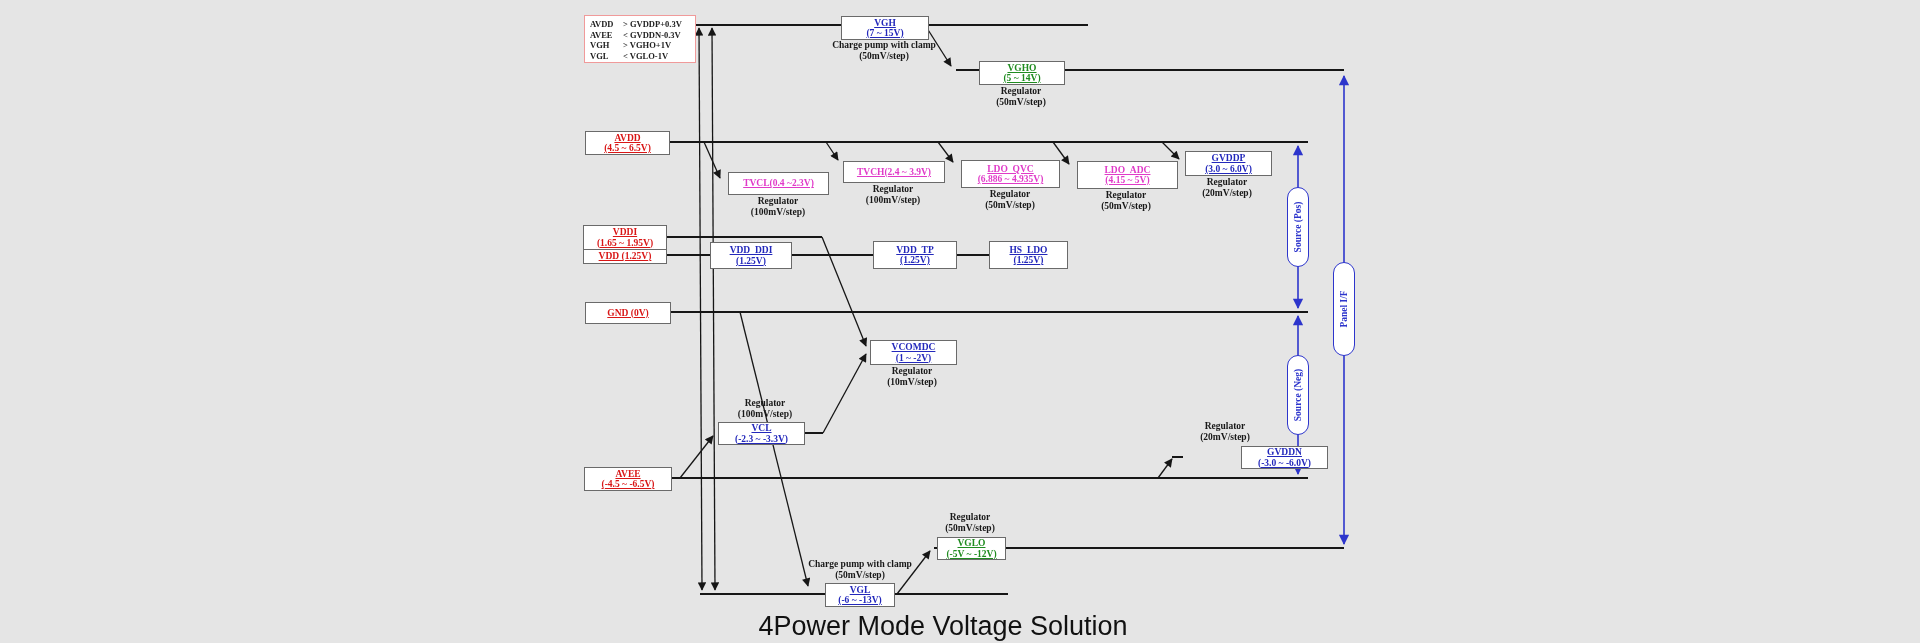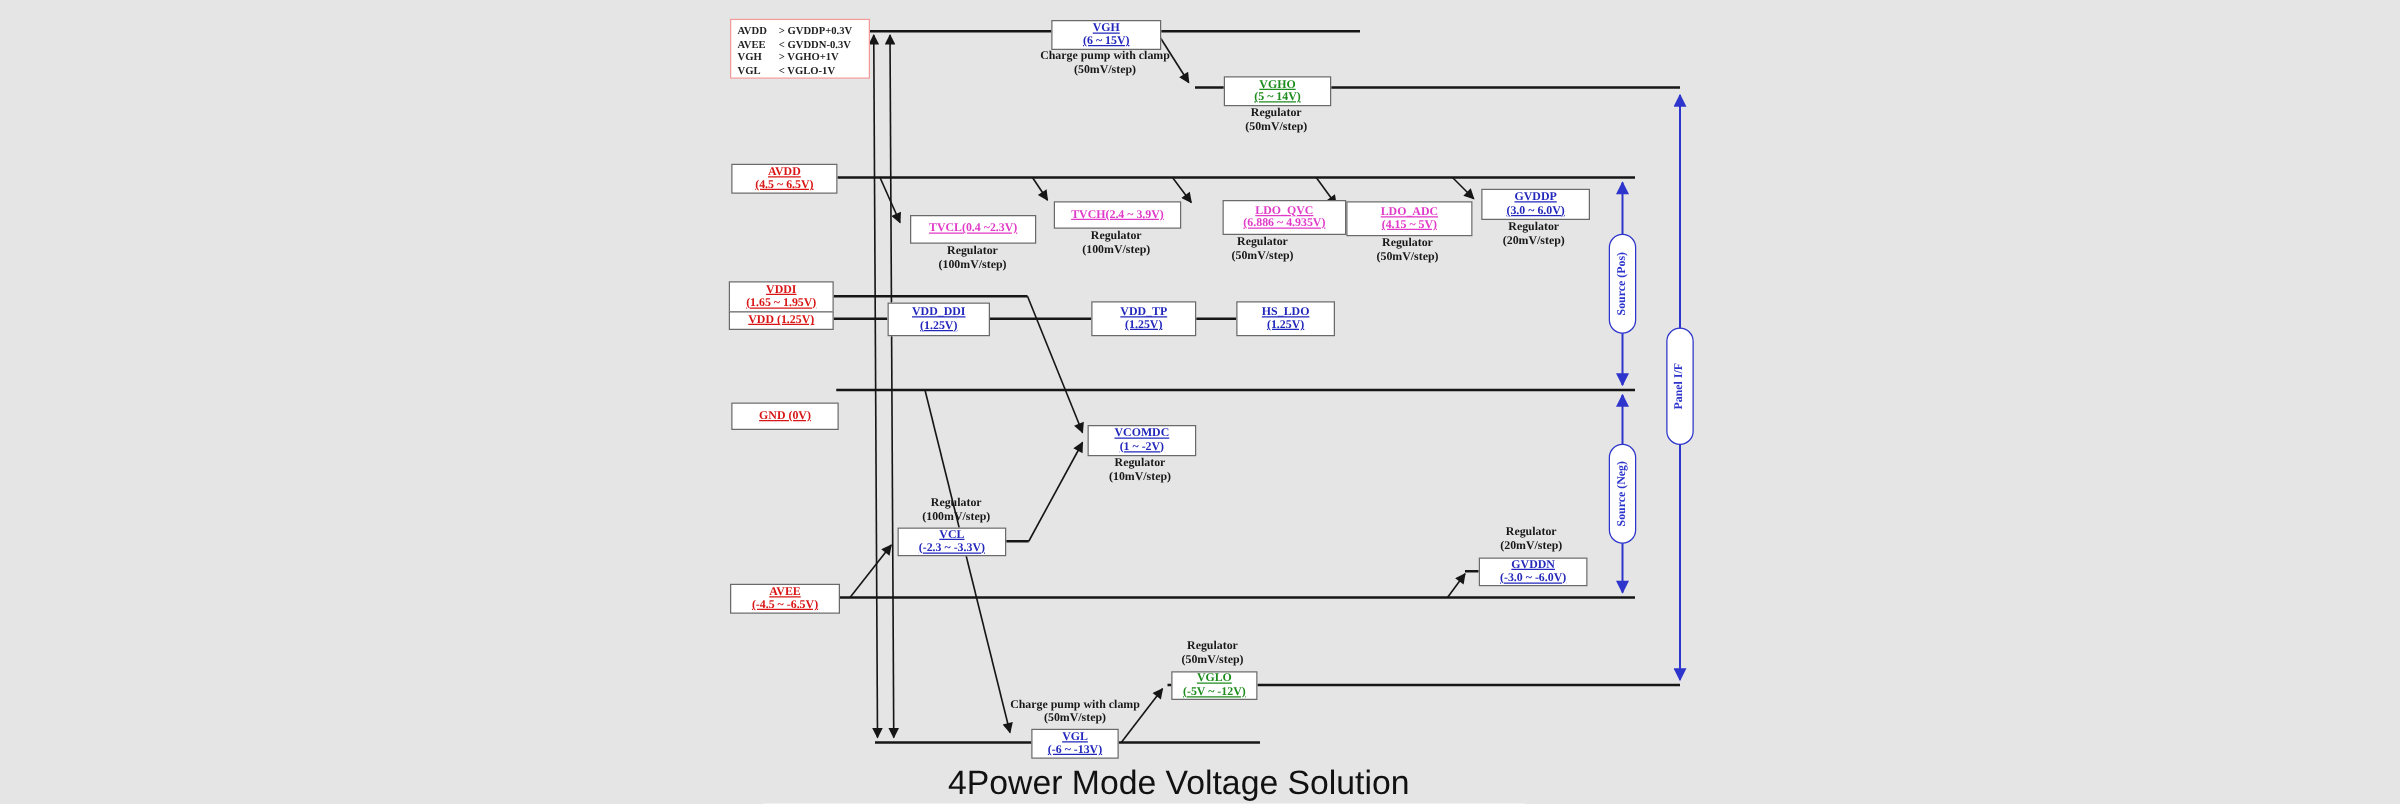--- a/index.html
+++ b/index.html
@@ -107,37 +107,37 @@
       <span>&gt; VGHO+1V</span>
     </div>
     <div class="lrow">
       <span class="lname">VGL</span>
       <span>&lt; VGLO-1V</span>
     </div>
   </div>
 
   <div class="box c-blue" style="left:841px;top:16px;width:86px;height:22px;">
     <span class="ln">VGH</span>
-    <span class="ln">(6 ~ 15V)</span>
+    <span class="ln">(7 ~ 15V)</span>
   </div>
   <div class="box c-green" style="left:979px;top:61px;width:84px;height:22px;">
     <span class="ln">VGHO</span>
     <span class="ln">(5 ~ 14V)</span>
   </div>
   <div class="box c-red" style="left:585px;top:131px;width:83px;height:22px;">
     <span class="ln">AVDD</span>
     <span class="ln">(4.5 ~ 6.5V)</span>
   </div>
   <div class="box c-magenta" style="left:728px;top:172px;width:99px;height:21px;">
     <span class="ln">TVCL(0.4 ~2.3V)</span>
   </div>
   <div class="box c-magenta" style="left:843px;top:161px;width:100px;height:20px;text-align:right;">
     <span class="ln">TVCH(2.4 ~ 3.9V)</span>
   </div>
-  <div class="box c-magenta" style="left:961px;top:160px;width:97px;height:26px;margin-left:17px;">
+  <div class="box c-magenta" style="left:961px;top:160px;width:97px;height:26px;">
     <span class="ln">LDO_QVC</span>
     <span class="ln">(6.886 ~ 4.935V)</span>
   </div>
   <div class="box c-magenta" style="left:1077px;top:161px;width:99px;height:26px;">
     <span class="ln">LDO_ADC</span>
     <span class="ln">(4.15 ~ 5V)</span>
   </div>
   <div class="box c-blue" style="left:1185px;top:151px;width:85px;height:23px;">
     <span class="ln">GVDDP</span>
     <span class="ln">(3.0 ~ 6.0V)</span>
@@ -154,36 +154,36 @@
     <span class="ln">(1.25V)</span>
   </div>
   <div class="box c-blue" style="left:873px;top:241px;width:82px;height:26px;">
     <span class="ln">VDD_TP</span>
     <span class="ln">(1.25V)</span>
   </div>
   <div class="box c-blue" style="left:989px;top:241px;width:77px;height:26px;">
     <span class="ln">HS_LDO</span>
     <span class="ln">(1.25V)</span>
   </div>
-  <div class="box c-red" style="left:585px;top:302px;width:84px;height:20px;margin-top:20px;">
+  <div class="box c-red" style="left:585px;top:302px;width:84px;height:20px;">
     <span class="ln">GND (0V)</span>
   </div>
   <div class="box c-blue" style="left:870px;top:340px;width:85px;height:23px;">
     <span class="ln">VCOMDC</span>
     <span class="ln">(1 ~ -2V)</span>
   </div>
   <div class="box c-blue" style="left:718px;top:422px;width:85px;height:21px;">
     <span class="ln">VCL</span>
     <span class="ln">(-2.3 ~ -3.3V)</span>
   </div>
   <div class="box c-red" style="left:584px;top:467px;width:86px;height:22px;">
     <span class="ln">AVEE</span>
     <span class="ln">(-4.5 ~ -6.5V)</span>
   </div>
-  <div class="box c-blue" style="left:1183px;top:446px;width:85px;height:21px;">
+  <div class="box c-blue" style="left:1241px;top:446px;width:85px;height:21px;">
     <span class="ln">GVDDN</span>
     <span class="ln">(-3.0 ~ -6.0V)</span>
   </div>
   <div class="box c-green" style="left:937px;top:537px;width:67px;height:21px;">
     <span class="ln">VGLO</span>
     <span class="ln">(-5V ~ -12V)</span>
   </div>
   <div class="box c-blue" style="left:825px;top:583px;width:68px;height:22px;">
     <span class="ln">VGL</span>
     <span class="ln">(-6 ~ -13V)</span>

